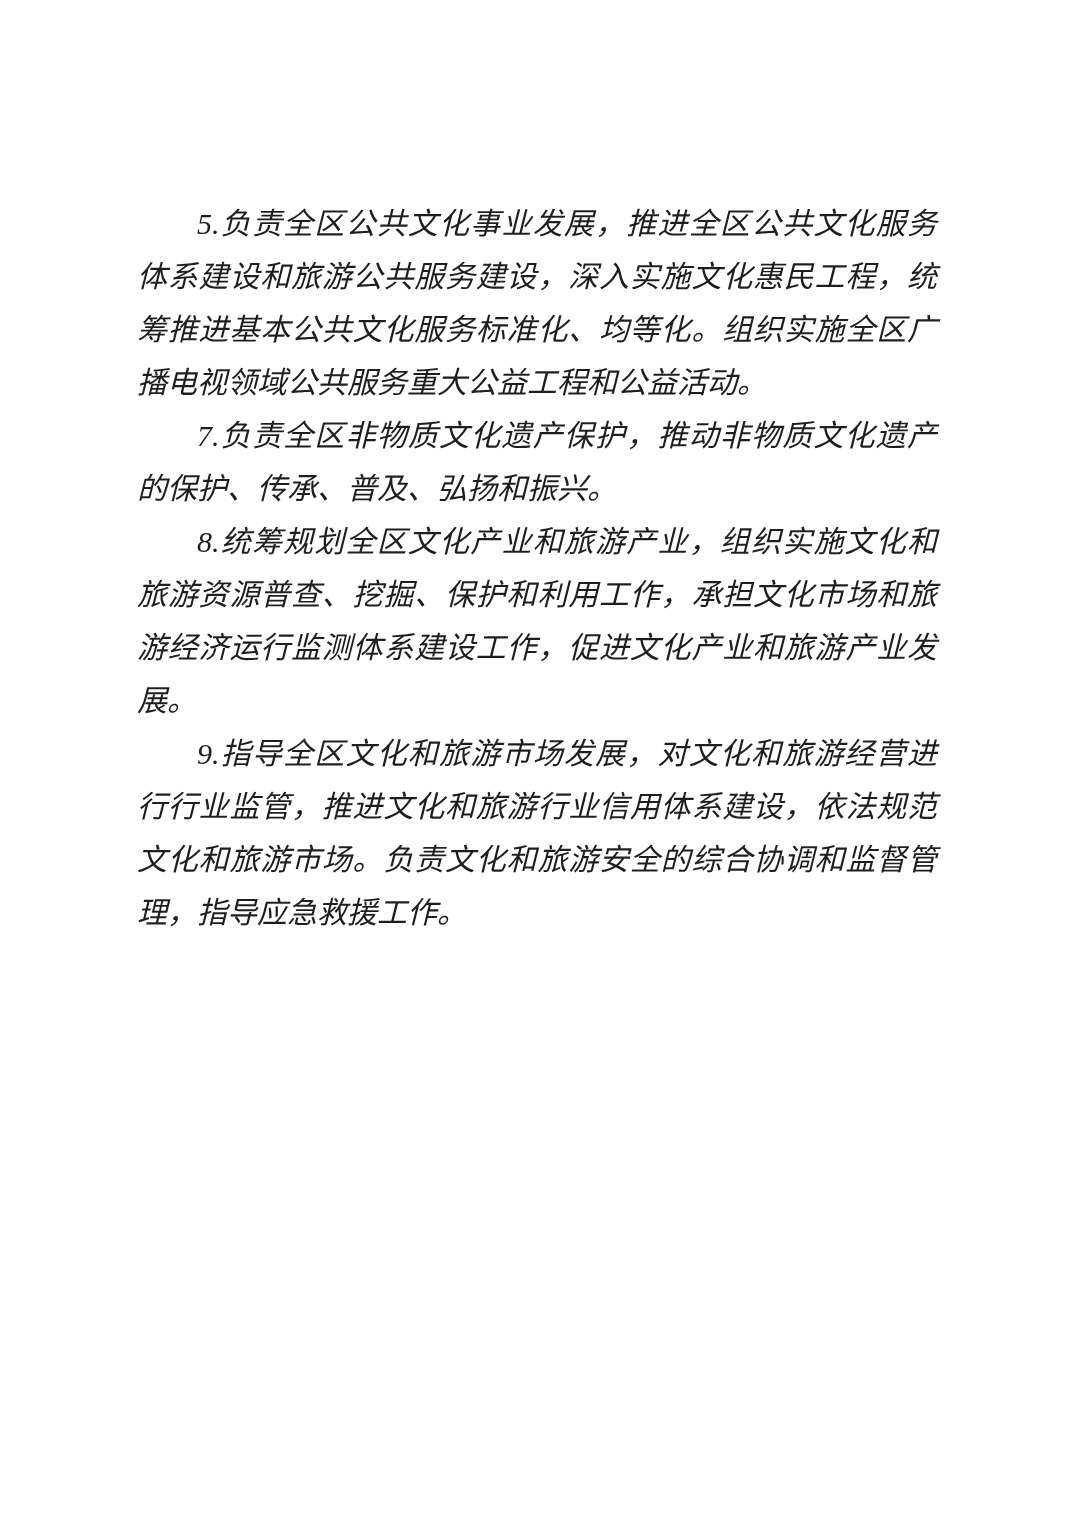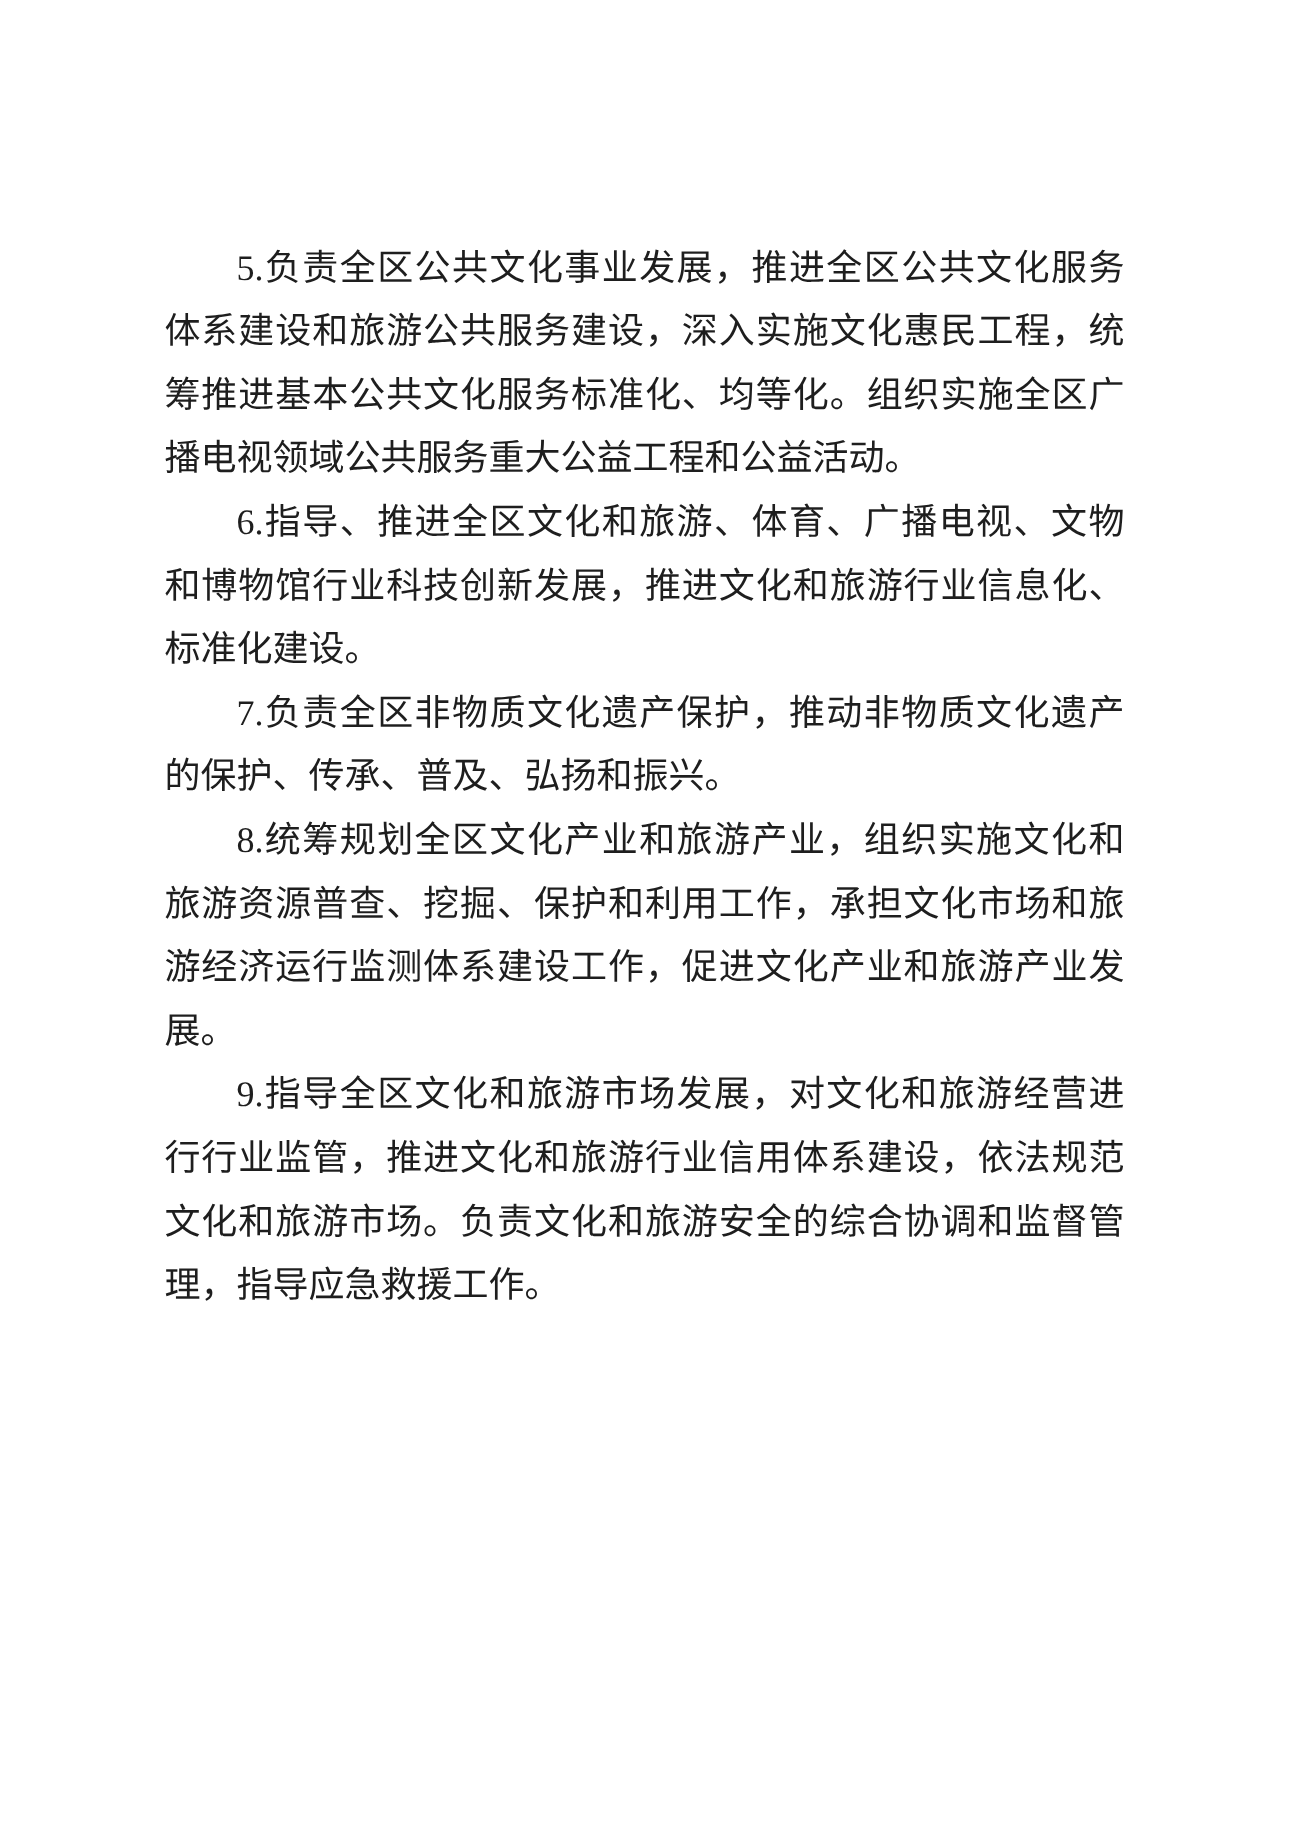--- a/index.html
+++ b/index.html
@@ -6,20 +6,21 @@
     margin: 0;
     padding: 0;
     background: #ffffff;
   }
   .page {
     position: relative;
     width: 1074px;
     height: 1520px;
     background: #ffffff;
     overflow: hidden;
+    font-style: italic;
   }
   .text-block {
     position: absolute;
     left: 137px;
     top: 197px;
     width: 800px;
     font-family: "Liberation Serif", "DejaVu Serif", serif;
     font-size: 30px;
     line-height: 53px;
     color: #1e1e1e;
@@ -33,18 +34,17 @@
     word-break: normal;
     overflow-wrap: break-word;
   }
 </style>
 </head>
 <body>
 
 <div class="page">
   <main class="text-block">
     <p class="para">5.负责全区公共文化事业发展，推进全区公共文化服务体系建设和旅游公共服务建设，深入实施文化惠民工程，统筹推进基本公共文化服务标准化、均等化。组织实施全区广播电视领域公共服务重大公益工程和公益活动。</p>
-    <p class="para">6.指导、推进全区文化和旅游、体育、广播电视、文物和博物馆行业科技创新发展，推进文化和旅游行业信息化、标准化建设。</p>
     <p class="para">7.负责全区非物质文化遗产保护，推动非物质文化遗产的保护、传承、普及、弘扬和振兴。</p>
     <p class="para">8.统筹规划全区文化产业和旅游产业，组织实施文化和旅游资源普查、挖掘、保护和利用工作，承担文化市场和旅游经济运行监测体系建设工作，促进文化产业和旅游产业发展。</p>
     <p class="para">9.指导全区文化和旅游市场发展，对文化和旅游经营进行行业监管，推进文化和旅游行业信用体系建设，依法规范文化和旅游市场。负责文化和旅游安全的综合协调和监督管理，指导应急救援工作。</p>
   </main>
 </div>
 
 </body></html>

